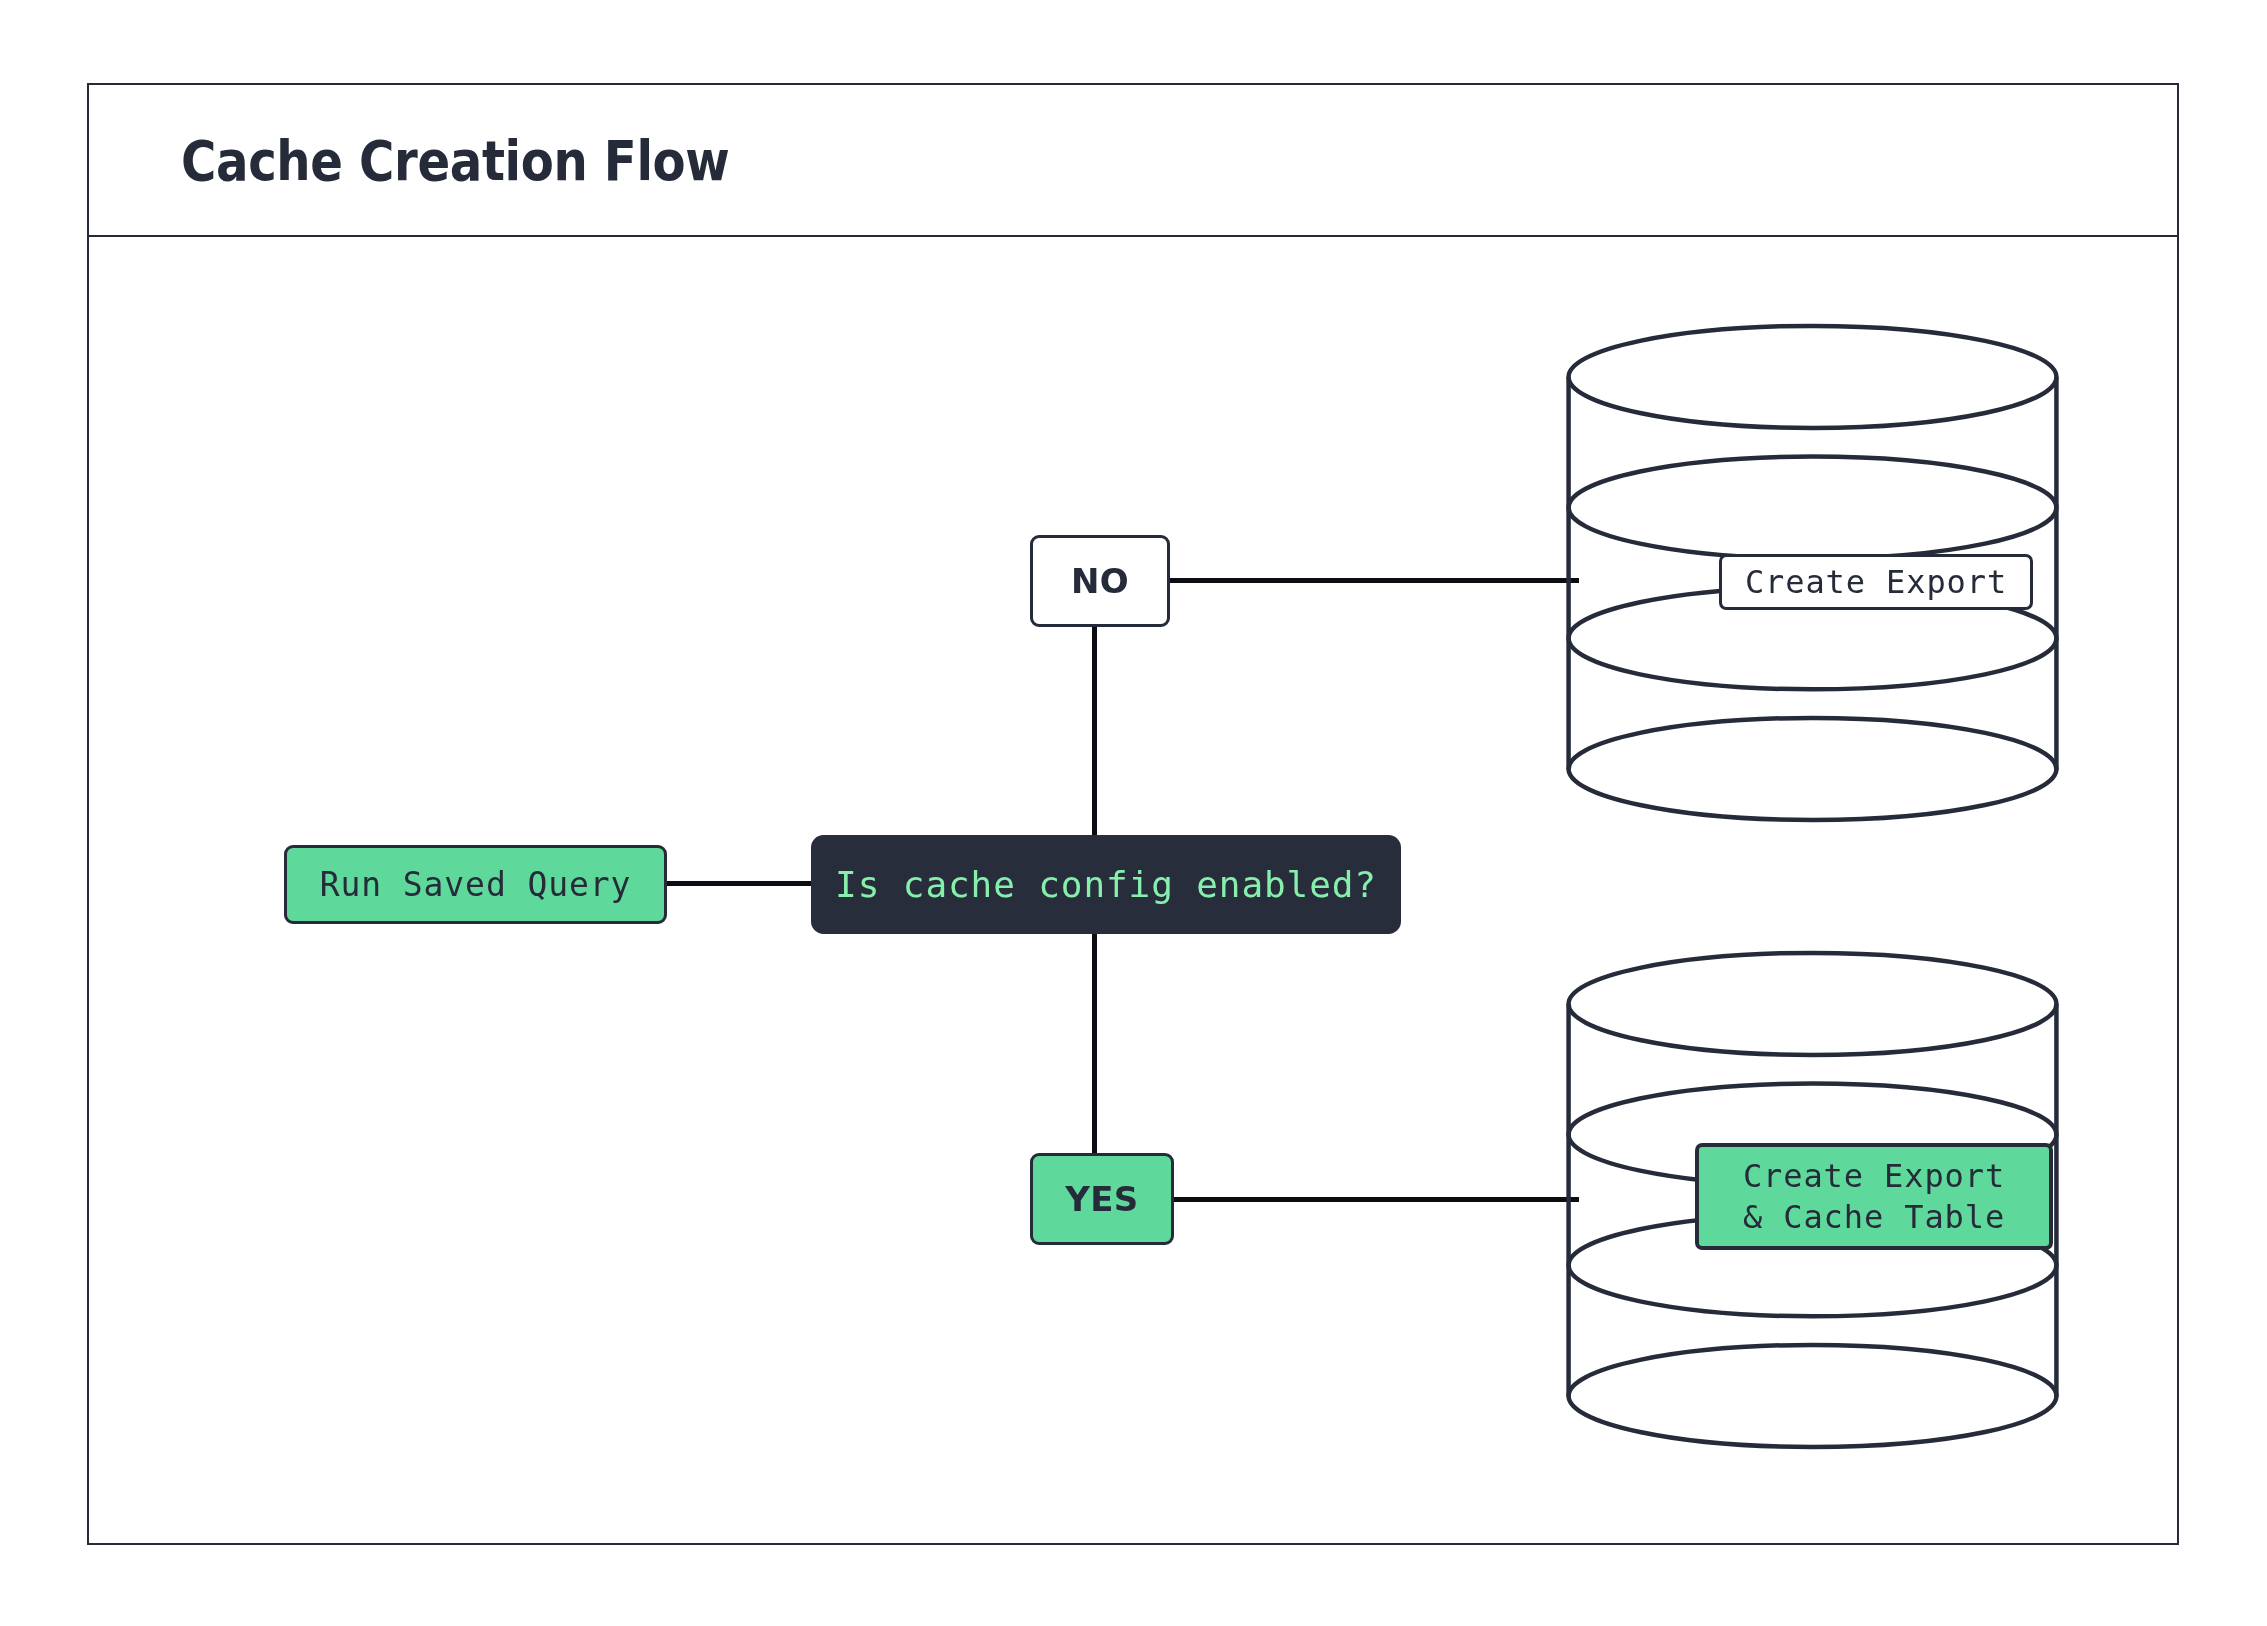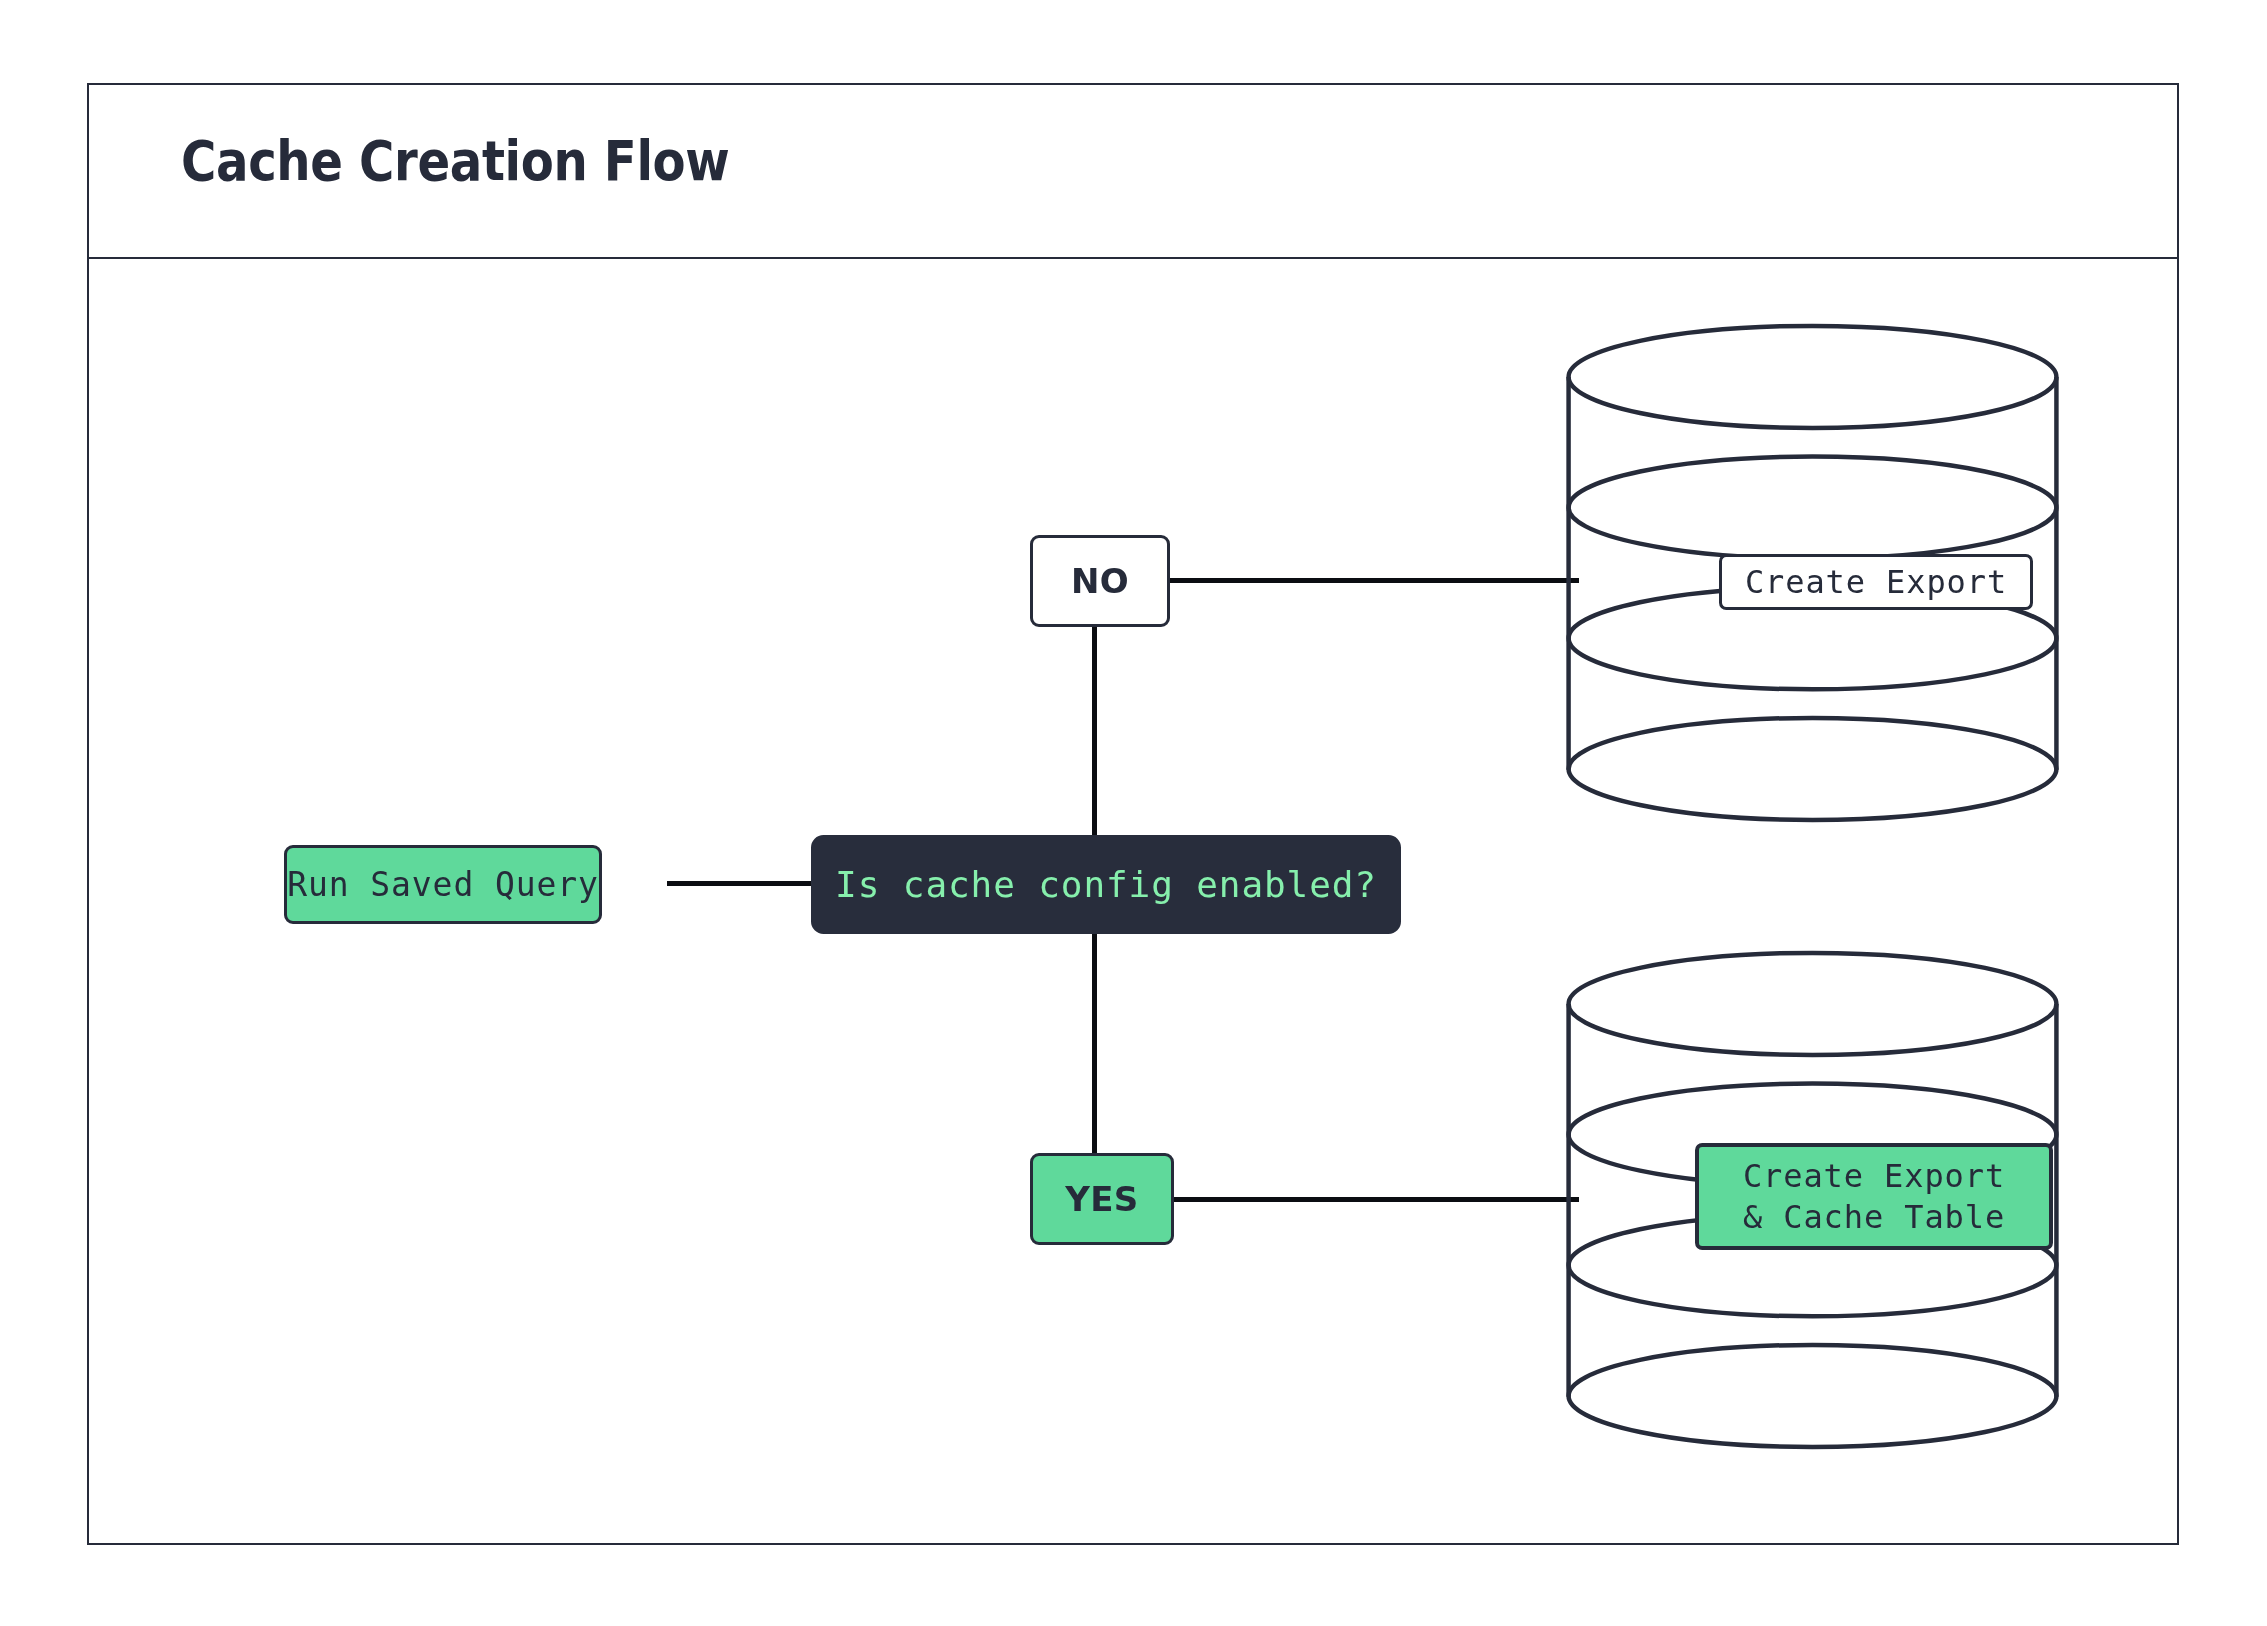--- a/index.html
+++ b/index.html
@@ -29,21 +29,21 @@
     height: 1462px;
     border: 2.7px solid #262B3A;
     box-sizing: border-box;
     background: #ffffff;
   }
   .title-bar {
     position: absolute;
     left: 0;
     top: 0;
     width: 100%;
-    height: 174px;
+    height: 152px;
     border-bottom: 2.7px solid #262B3A;
     box-sizing: border-box;
     padding-left: 32px;
   }
   .title-text {
     position: absolute;
     left: 92px;
     top: 43px;
     font-family: "DejaVu Sans", sans-serif;
     font-weight: bold;
@@ -97,21 +97,21 @@
   }
   .node.green { background: #5FD99B; }
   .node.white { background: #ffffff; }
   .node.dark {
     background: #282D3C;
     border-color: #282D3C;
     color: #86efac;
   }
 
   #node-run-saved-query {
-    left: 284px; top: 845px; width: 318px; height: 79px;
+    left: 284px; top: 845px; width: 383px; height: 79px;
   }
   #node-decision {
     left: 811px; top: 835px; width: 590px; height: 99px;
     border-radius: 12.5px;
     font-size: 36px;
   }
   #node-no {
     left: 1030px; top: 535px; width: 140px; height: 92px;
   }
   #node-yes {

